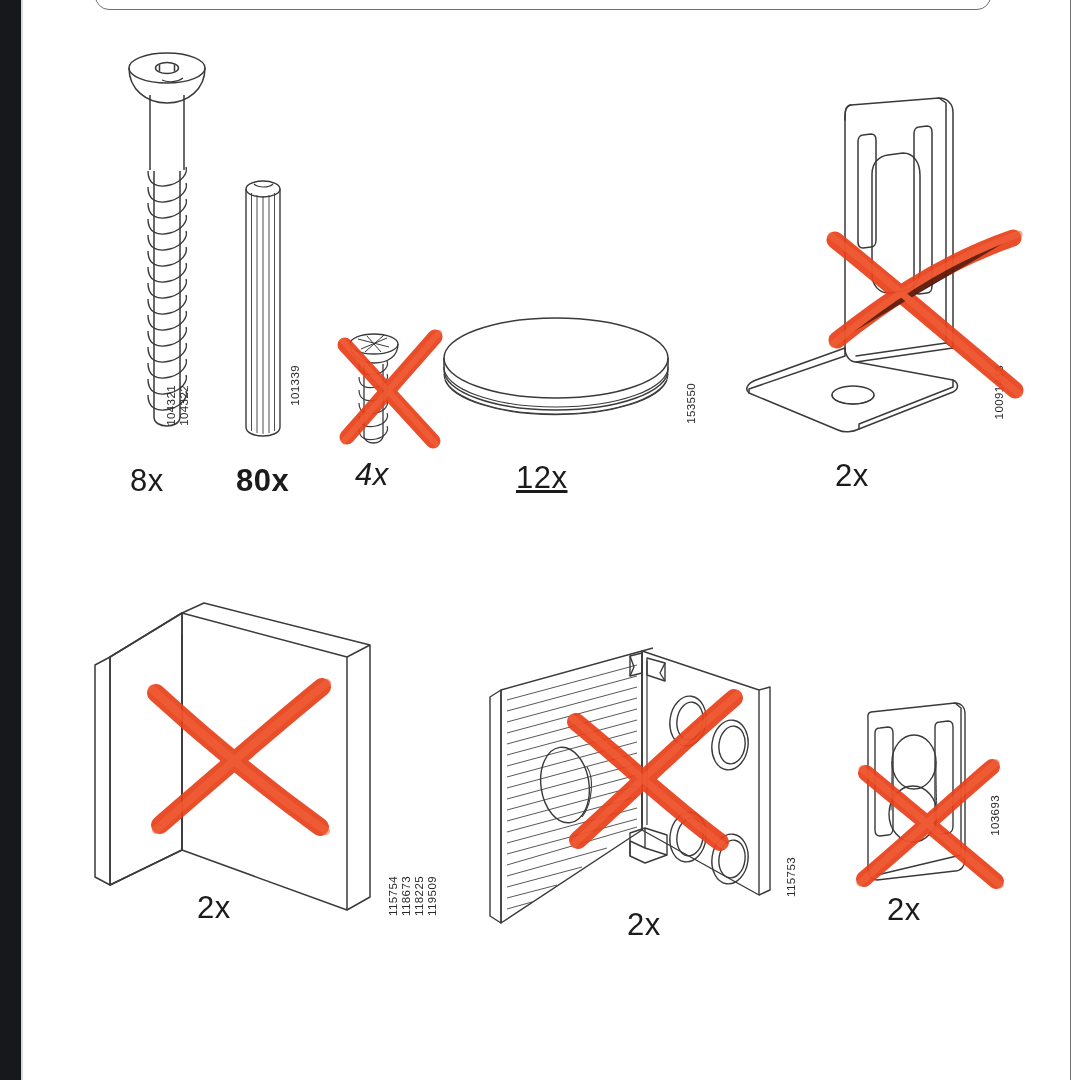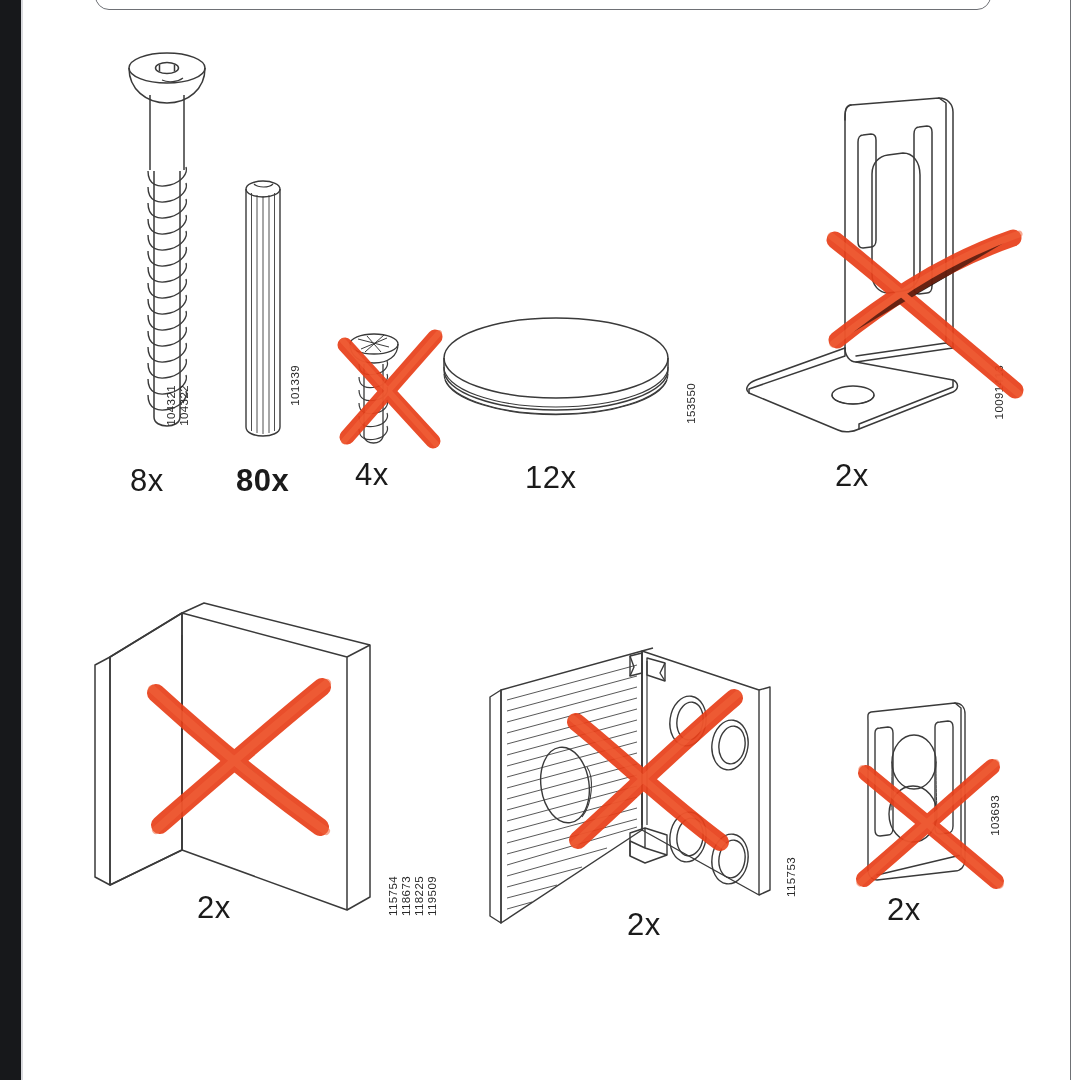--- a/index.html
+++ b/index.html
@@ -177,39 +177,39 @@
         <g stroke="#e8401a" stroke-width="15" stroke-linecap="round" opacity="0.93">
           <path d="M18 32 L106 128"></path>
           <path d="M108 24 L20 124"></path>
         </g>
         <g stroke="#f2653c" stroke-width="6" stroke-linecap="round" opacity="0.6">
           <path d="M16 28 L109 131"></path>
           <path d="M112 20 L17 128"></path>
         </g>
       </svg>
     </div>
-    <div class="qty" style="left:10px;top:132px;">4x</div>
+    <div class="qty" style="left:10px;top:132px;font-style:italic;">4x</div>
   </div>
 
   <div class="part" style="left:440px;top:310px;">
     <div class="art">
       <svg width="250" height="130" viewBox="0 0 250 130">
         <g fill="none" stroke="#3a3a3a" stroke-width="1.5" stroke-linejoin="round">
           <ellipse cx="116" cy="48" rx="112" ry="40"></ellipse>
           <path d="M4 48 L4 60 A112 40 0 0 0 228 60 L228 48"></path>
           <path d="M4 57 A112 40 0 0 0 228 57" stroke-width="1.1"></path>
           <path d="M4 64 A112 40 0 0 0 228 64" stroke-width="1.1"></path>
           <path d="M5 70 A112 40 0 0 0 227 70" stroke-width="1.1"></path>
         </g>
       </svg>
     </div>
     <div class="artnos" style="left:245px;top:73px;">
       <div class="artno">153550</div>
     </div>
-    <div class="qty" style="left:85px;top:150px;">12x</div>
+    <div class="qty" style="left:76px;top:150px;text-decoration:underline;">12x</div>
   </div>
 
   <div class="part" style="left:740px;top:90px;">
     <div class="art">
       <svg width="250" height="360" viewBox="0 0 250 360">
         <g fill="none" stroke="#3a3a3a" stroke-width="1.5" stroke-linejoin="round" stroke-linecap="round">
 
           <path d="M111 15 L199 8 C207 8 213 14 213 22 L213 258 L116 272 C110 272 105 266 105 258 L105 30 C105 22 105 16 111 15 Z"></path>
           <path d="M111 15 C105 16 105 22 105 30"></path>
 

